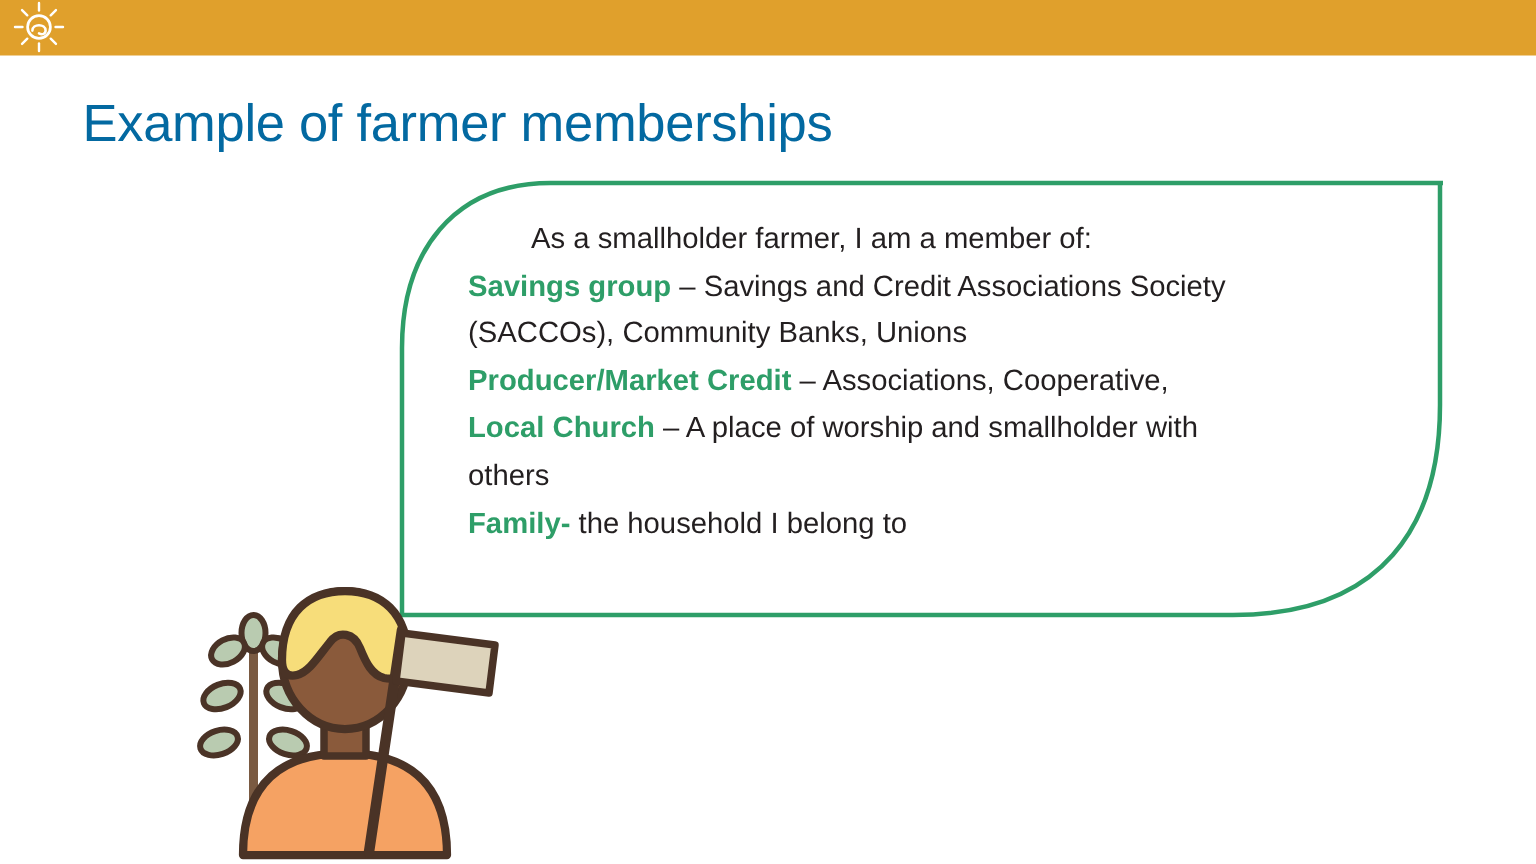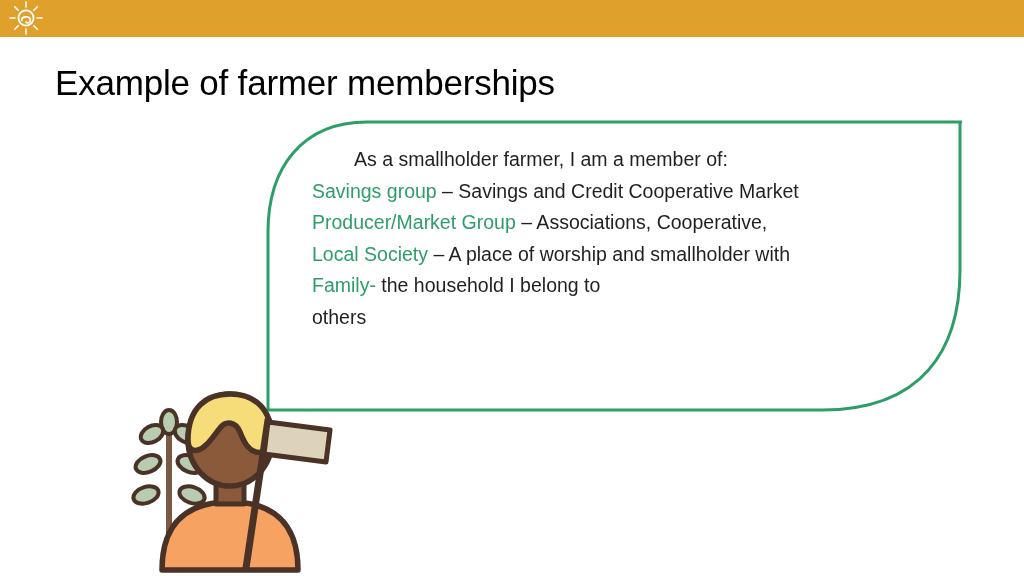--- a/index.html
+++ b/index.html
@@ -32,21 +32,21 @@
     height: 36px;
   }
 
   
   #slide-title {
     position: absolute;
     left: 55px;
     top: 61px;
     font-size: 35px;
     line-height: 44px;
-    color: #000000;
+    color: #0369a1;
     font-weight: 400;
     letter-spacing: -0.2px;
     white-space: nowrap;
   }
 
   
   #speech-bubble {
     position: absolute;
     left: 262px;
     top: 120px;
@@ -66,21 +66,21 @@
     top: 24px;
     width: 610px;
     font-size: 19.5px;
     line-height: 31.6px;
     color: #231f20;
   }
   .b-line { white-space: nowrap; }
   .b-indent { padding-left: 42px; }
   .b-key {
     color: #2e9e68;
-    font-weight: normal;
+    font-weight: bold;
   }
 
   
   #farmer-illustration {
     position: absolute;
     left: 116px;
     top: 352px;
     width: 232px;
     height: 224px;
   }
@@ -115,31 +115,32 @@
 <div id="slide-title">Example of farmer memberships</div>
 
 <div id="speech-bubble">
   <svg viewBox="0 0 700 292" aria-hidden="true">
     <path d="M 700 2 L 105 2 C 40 2 6 48 6 112 L 6 290 L 560 290 C 660 290 698 230 698 150 L 698 2 Z" fill="#ffffff" stroke="#2e9e68" stroke-width="3"></path>
   </svg>
 
   <div id="bubble-text">
     <div class="b-line b-indent"><span class="b-key"></span><span>As a smallholder farmer, I am a member of:</span></div>
 
-    <div class="b-line"><span class="b-key">Savings group</span><span> – Savings and Credit Cooperative Market</span></div>
+    <div class="b-line"><span class="b-key">Savings group</span><span> – Savings and Credit Associations Society</span></div>
+
+    <div class="b-line"><span class="b-key"></span><span>(SACCOs), Community Banks, Unions</span></div>
+
+    <div class="b-line"><span class="b-key">Producer/Market Credit</span><span> – Associations, Cooperative,</span></div>
 
 
-    <div class="b-line"><span class="b-key">Producer/Market Group</span><span> – Associations, Cooperative,</span></div>
+    <div class="b-line"><span class="b-key">Local Church</span><span> – A place of worship and smallholder with</span></div>
 
-
-    <div class="b-line"><span class="b-key">Local Society</span><span> – A place of worship and smallholder with</span></div>
+    <div class="b-line"><span class="b-key"></span><span>others</span></div>
 
     <div class="b-line"><span class="b-key">Family-</span><span> the household I belong to</span></div>
-
-    <div class="b-line"><span class="b-key"></span><span>others</span></div>
   </div>
 </div>
 
 <div id="farmer-illustration">
   <svg viewBox="0 0 232 224" aria-hidden="true">
     <g stroke="#4a3326" stroke-width="5" stroke-linecap="round" stroke-linejoin="round" fill="none">
 
       <line x1="53" y1="78" x2="53" y2="200" stroke="#7a5a42" stroke-width="6"></line>
 
       <g fill="#b9cbb0" stroke="#4a3326" stroke-width="4">

